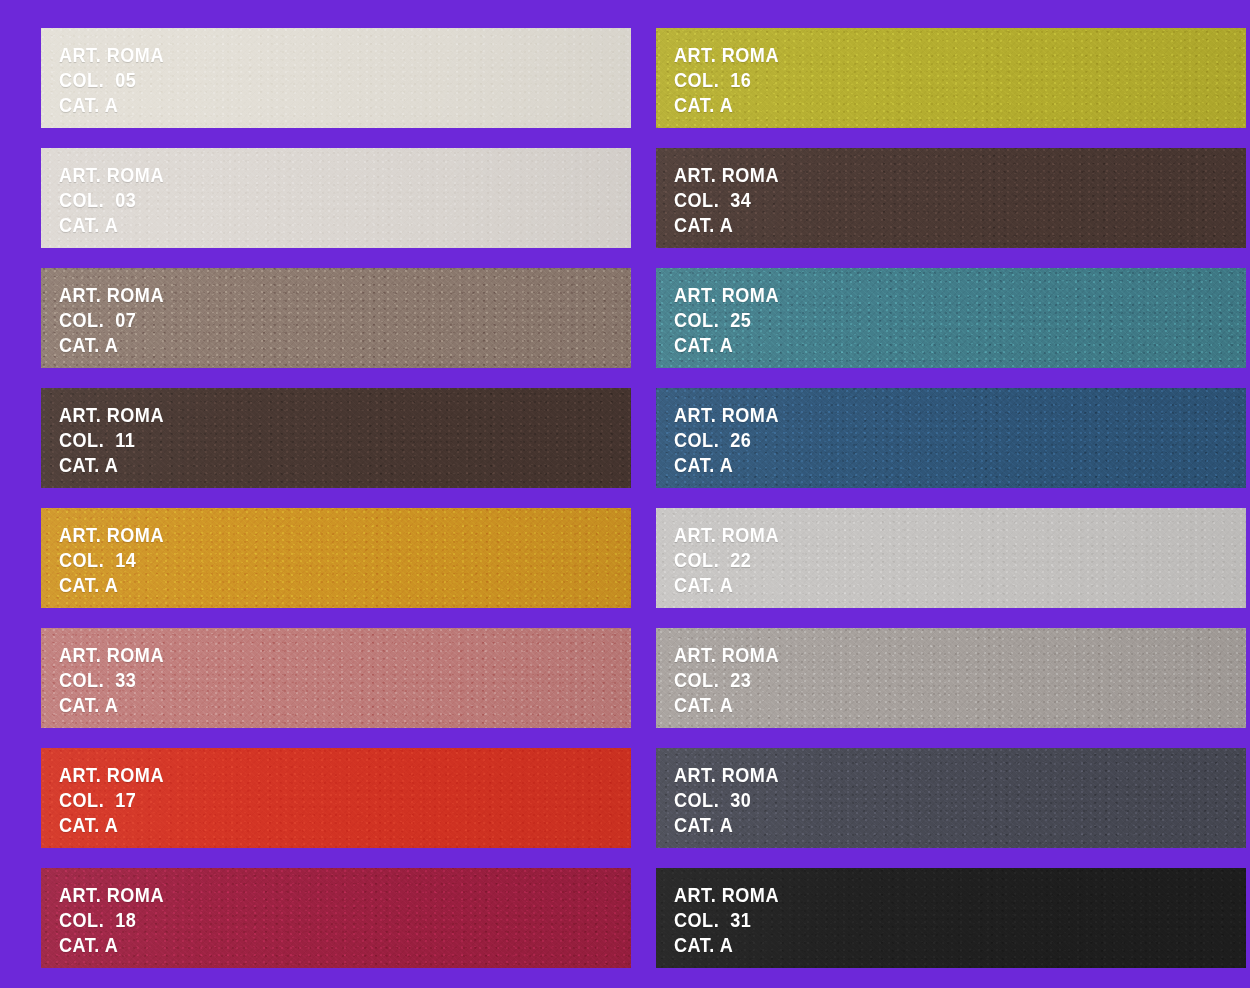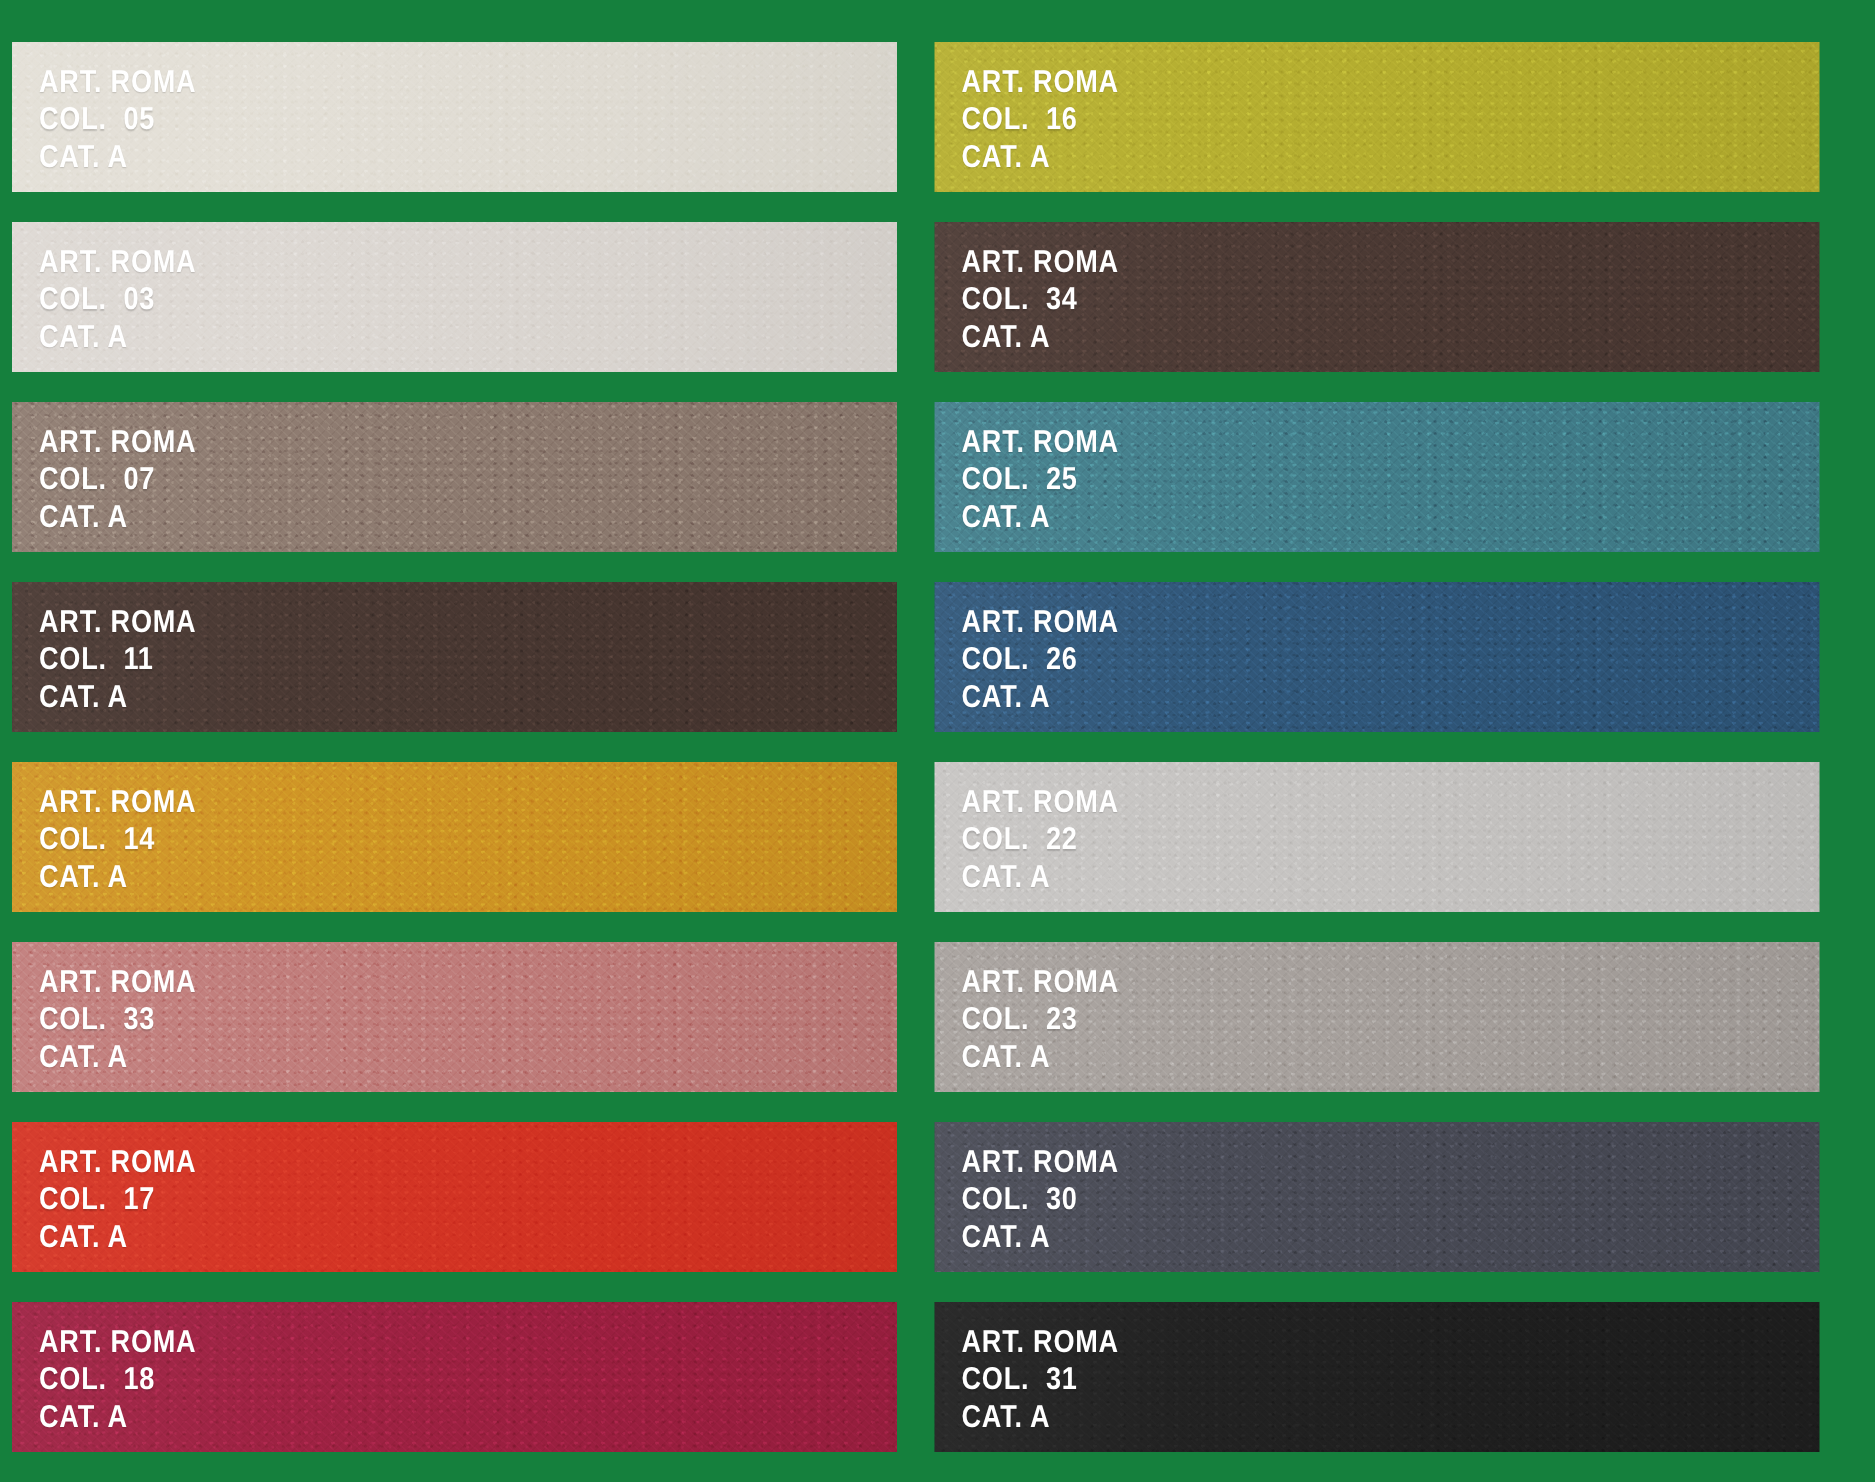--- a/index.html
+++ b/index.html
@@ -12,23 +12,23 @@
     width: 1250px;
     height: 988px;
     overflow: hidden;
     font-family: "Liberation Sans", sans-serif;
   }
 
   #swatch-card {
     position: relative;
     width: 1250px;
     height: 988px;
-    background: #15803d;
+    background: #6d28d9;
     box-sizing: border-box;
-    padding: 28px 25px 20px 8px;
+    padding: 28px 25px 20px 41px;
   }
 
   .swatch-grid {
     display: grid;
     grid-template-columns: 590px 590px;
     column-gap: 25px;
     row-gap: 20px;
     width: 1205px;
   }
 

